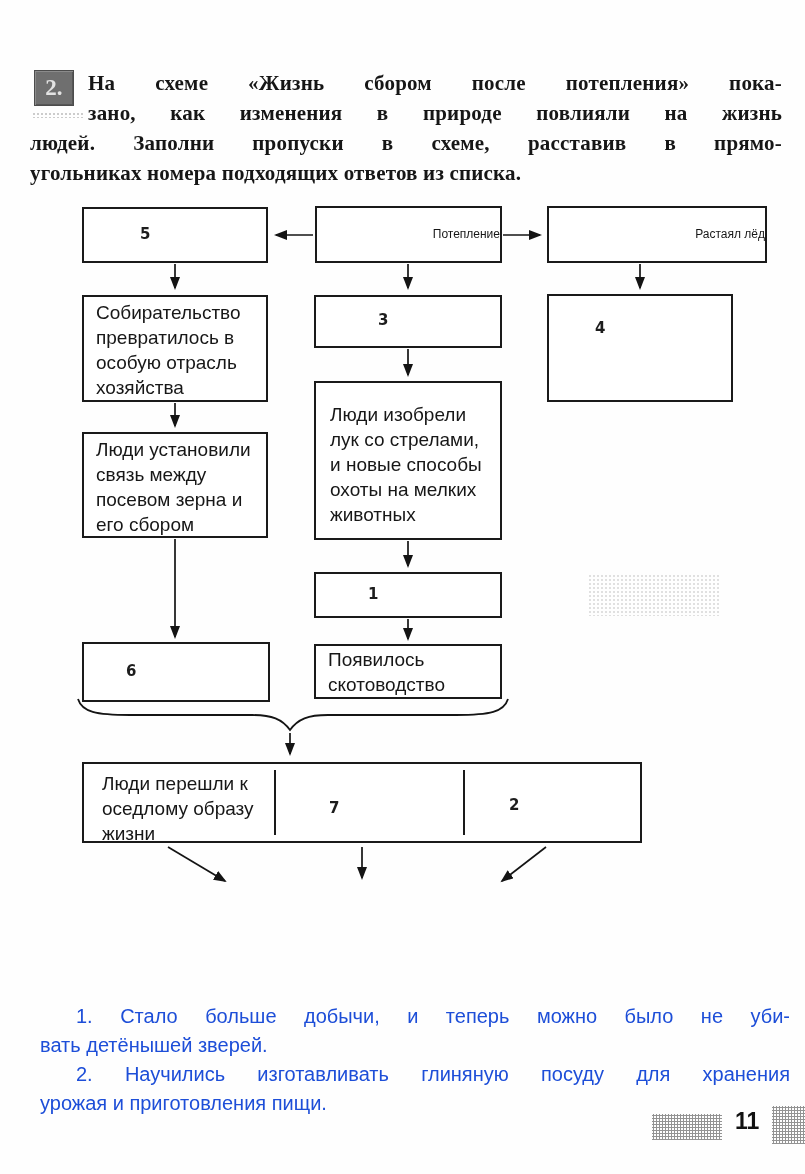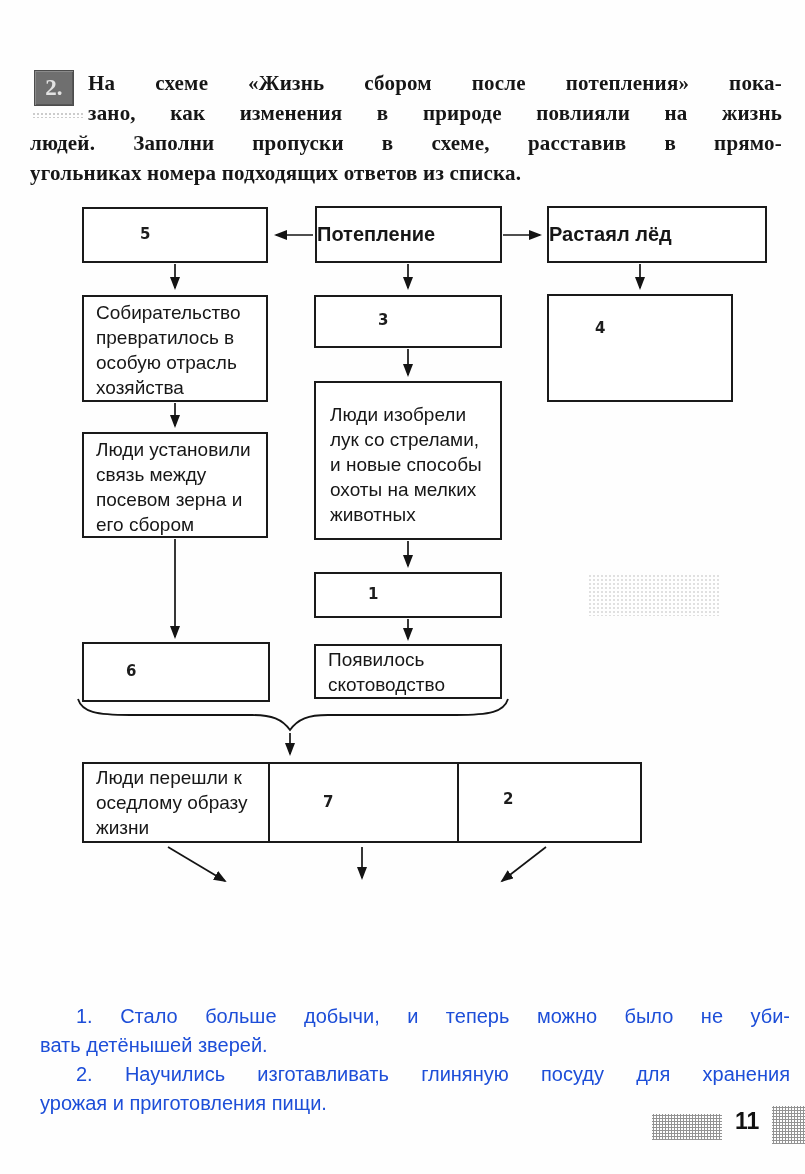--- a/index.html
+++ b/index.html
@@ -21,21 +21,21 @@
     color:#e3e3e3; font-family:"Liberation Serif", serif;
     font-size:23px; font-weight:700; text-align:center; line-height:33px;
   }
   .jline { text-align:justify; text-align-last:justify; }
   .jline.last { text-align-last:left; }
   
   .box {
     position:absolute; box-sizing:border-box; background:#fff;
     border:2px solid #1a1a1a; font-size:19px; line-height:25px; color:#171717;
   }
-  .box.center { display:flex; align-items:center; justify-content:flex-start; font-size:20px;font-weight:bold; }
+  .box.center { display:flex; align-items:center; justify-content:flex-end; font-size:12px; }
   .digit {
     position:absolute; font-family:"DejaVu Sans", sans-serif;
     font-size:15px; font-weight:700; color:#1d1d1d;
   }
   .cellwrap { display:flex; height:100%; }
   .cell { position:relative; box-sizing:border-box; height:100%; }
   .cell.b { border-right:2px solid #1a1a1a; }
   svg.overlay { position:absolute; left:0; top:0; pointer-events:none; }
   
   #answers {
@@ -101,21 +101,21 @@
   <div class="box" style="left:314px; top:572px; width:188px; height:46px;">
     <span class="digit" style="left:52px; top:8px;">1</span>
   </div>
   <div class="box" style="left:82px; top:642px; width:188px; height:60px;">
     <span class="digit" style="left:42px; top:15px;">6</span>
   </div>
   <div class="box" style="left:314px; top:644px; width:188px; height:55px; padding:1px 12px;">
     <span>Появилось скотоводство</span>
   </div>
 
-  <div class="box" style="left:82px; top:762px; width:560px; height:81px; padding:0;">
+  <div class="box" style="left:82px; top:762px; width:560px; height:81px; padding:6px;">
     <div class="cellwrap">
       <div class="cell b" style="width:186px; padding:1px 12px; ">
         <span>Люди перешли к оседлому образу жизни</span>
       </div>
       <div class="cell b" style="width:189px;">
         <span class="digit" style="left:53px; top:26px;">7</span>
       </div>
       <div class="cell" style="flex:1;">
         <span class="digit" style="left:44px; top:23px;">2</span>
       </div>

